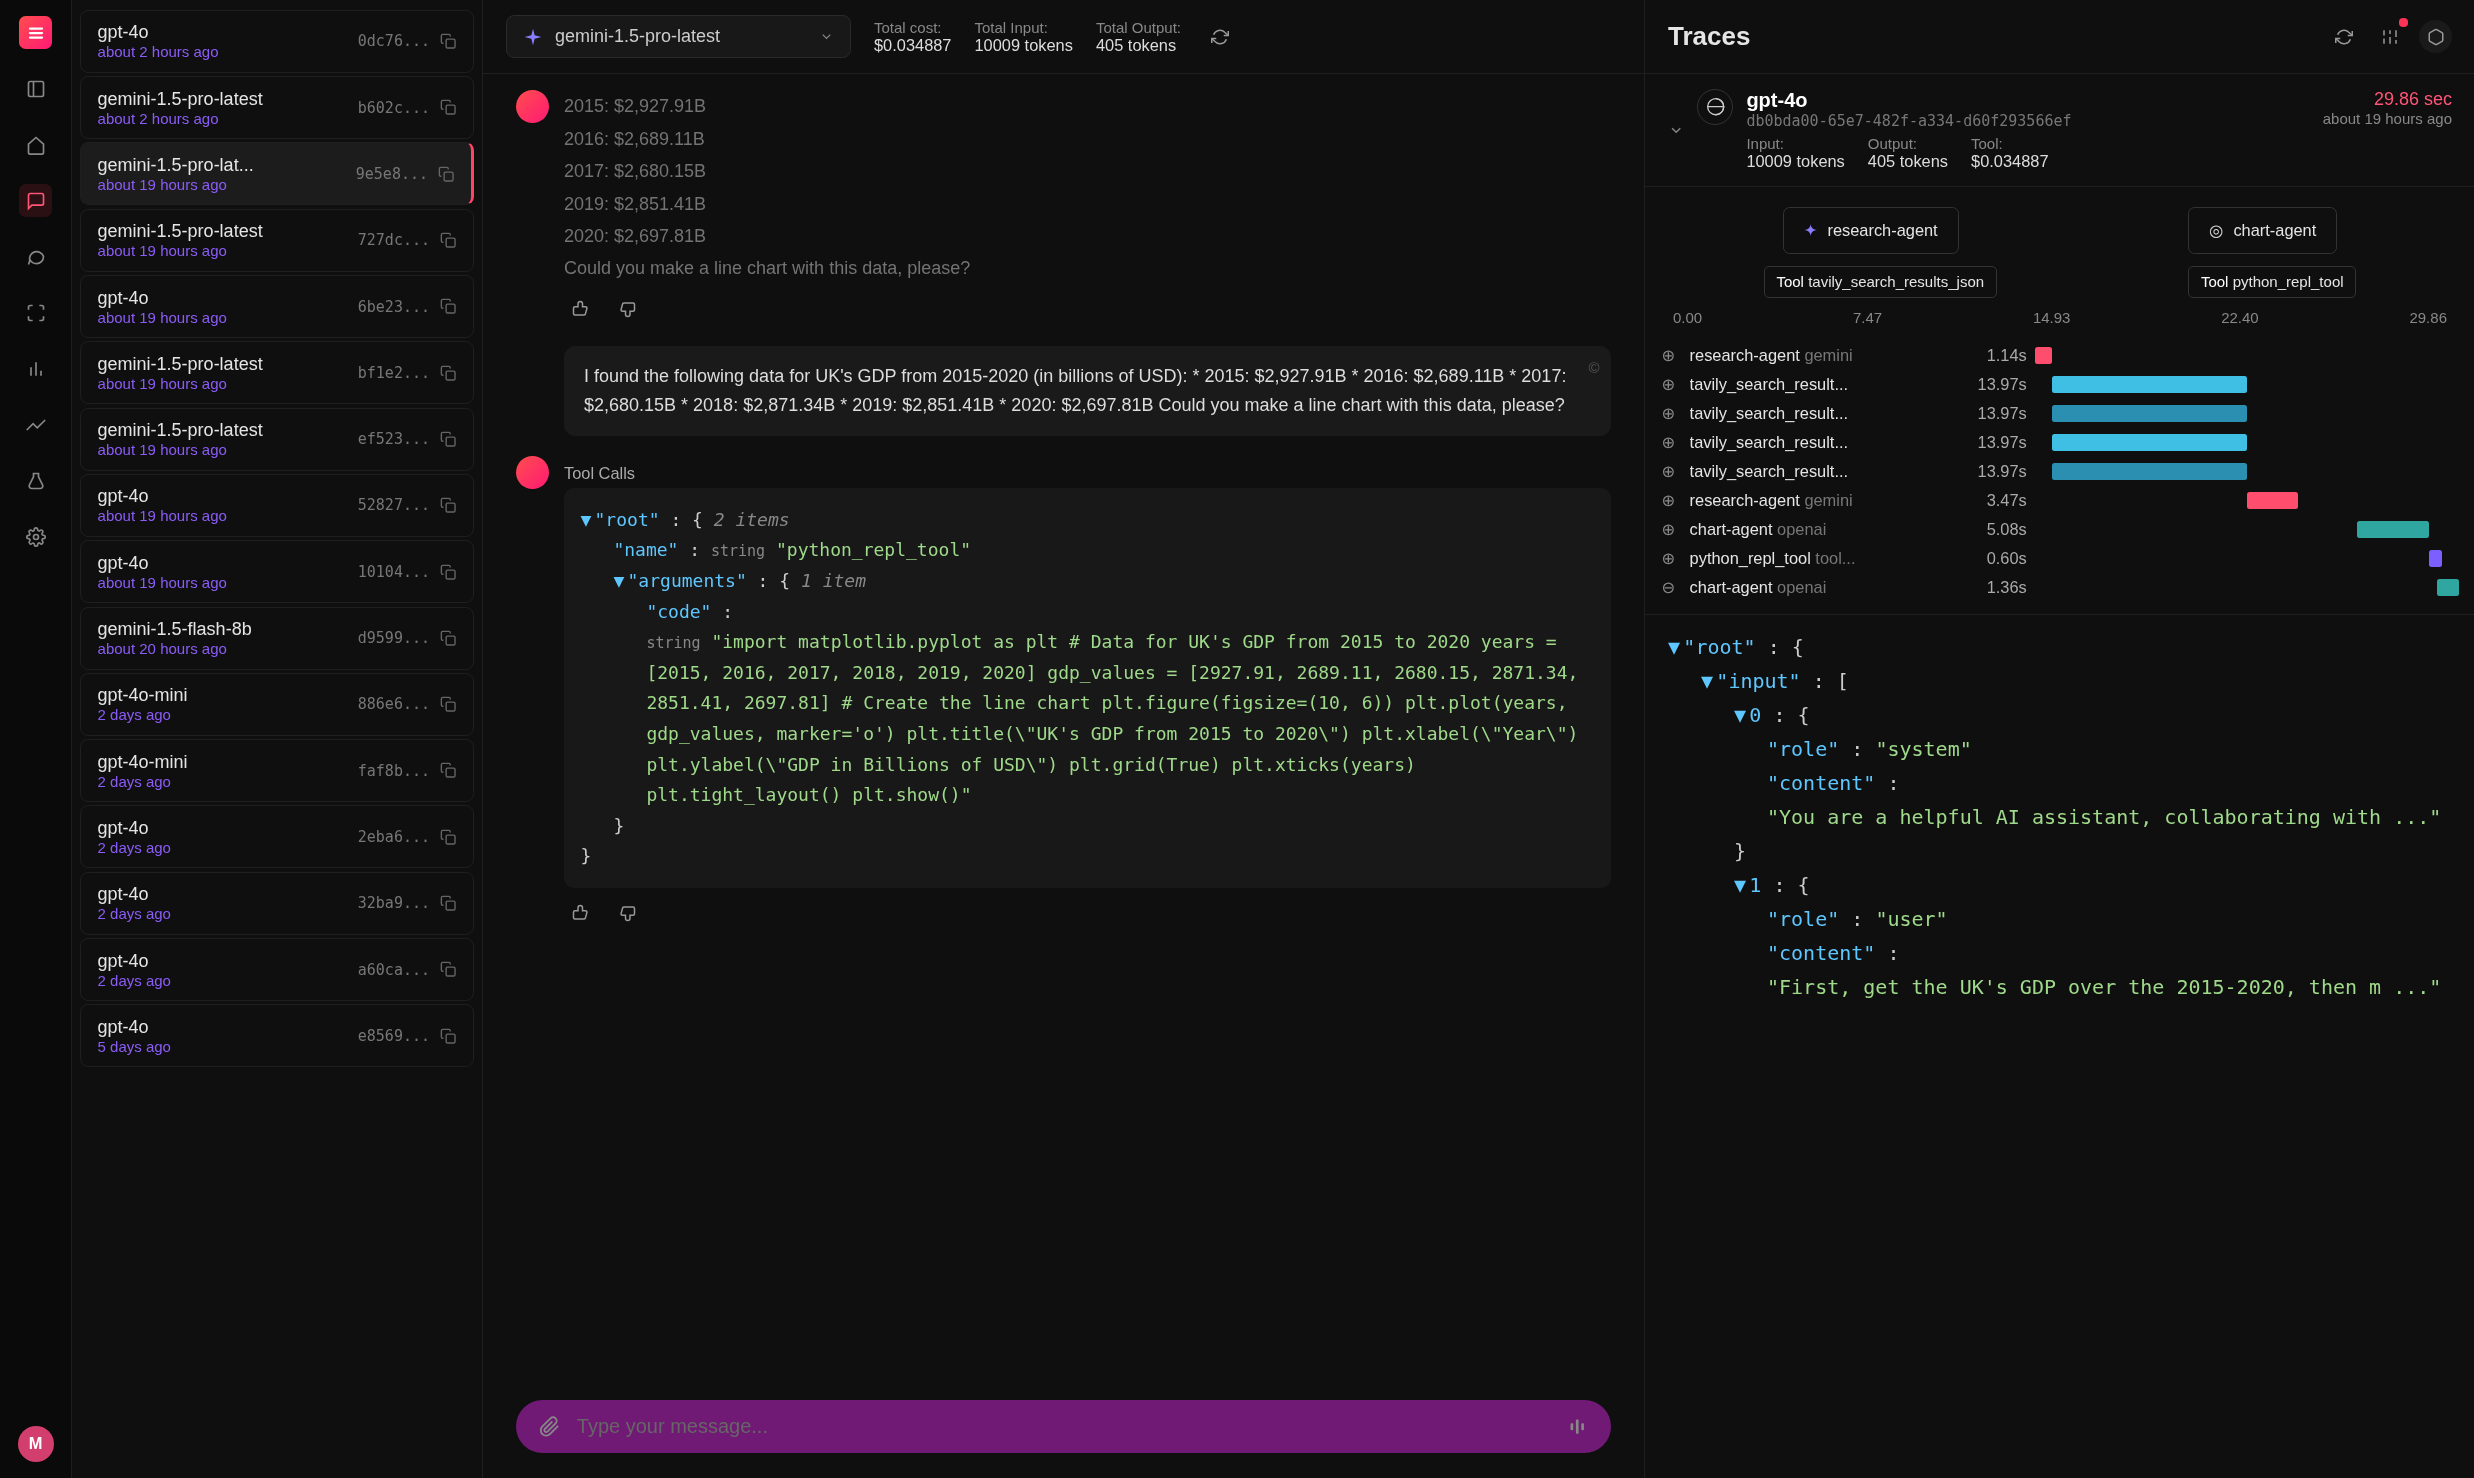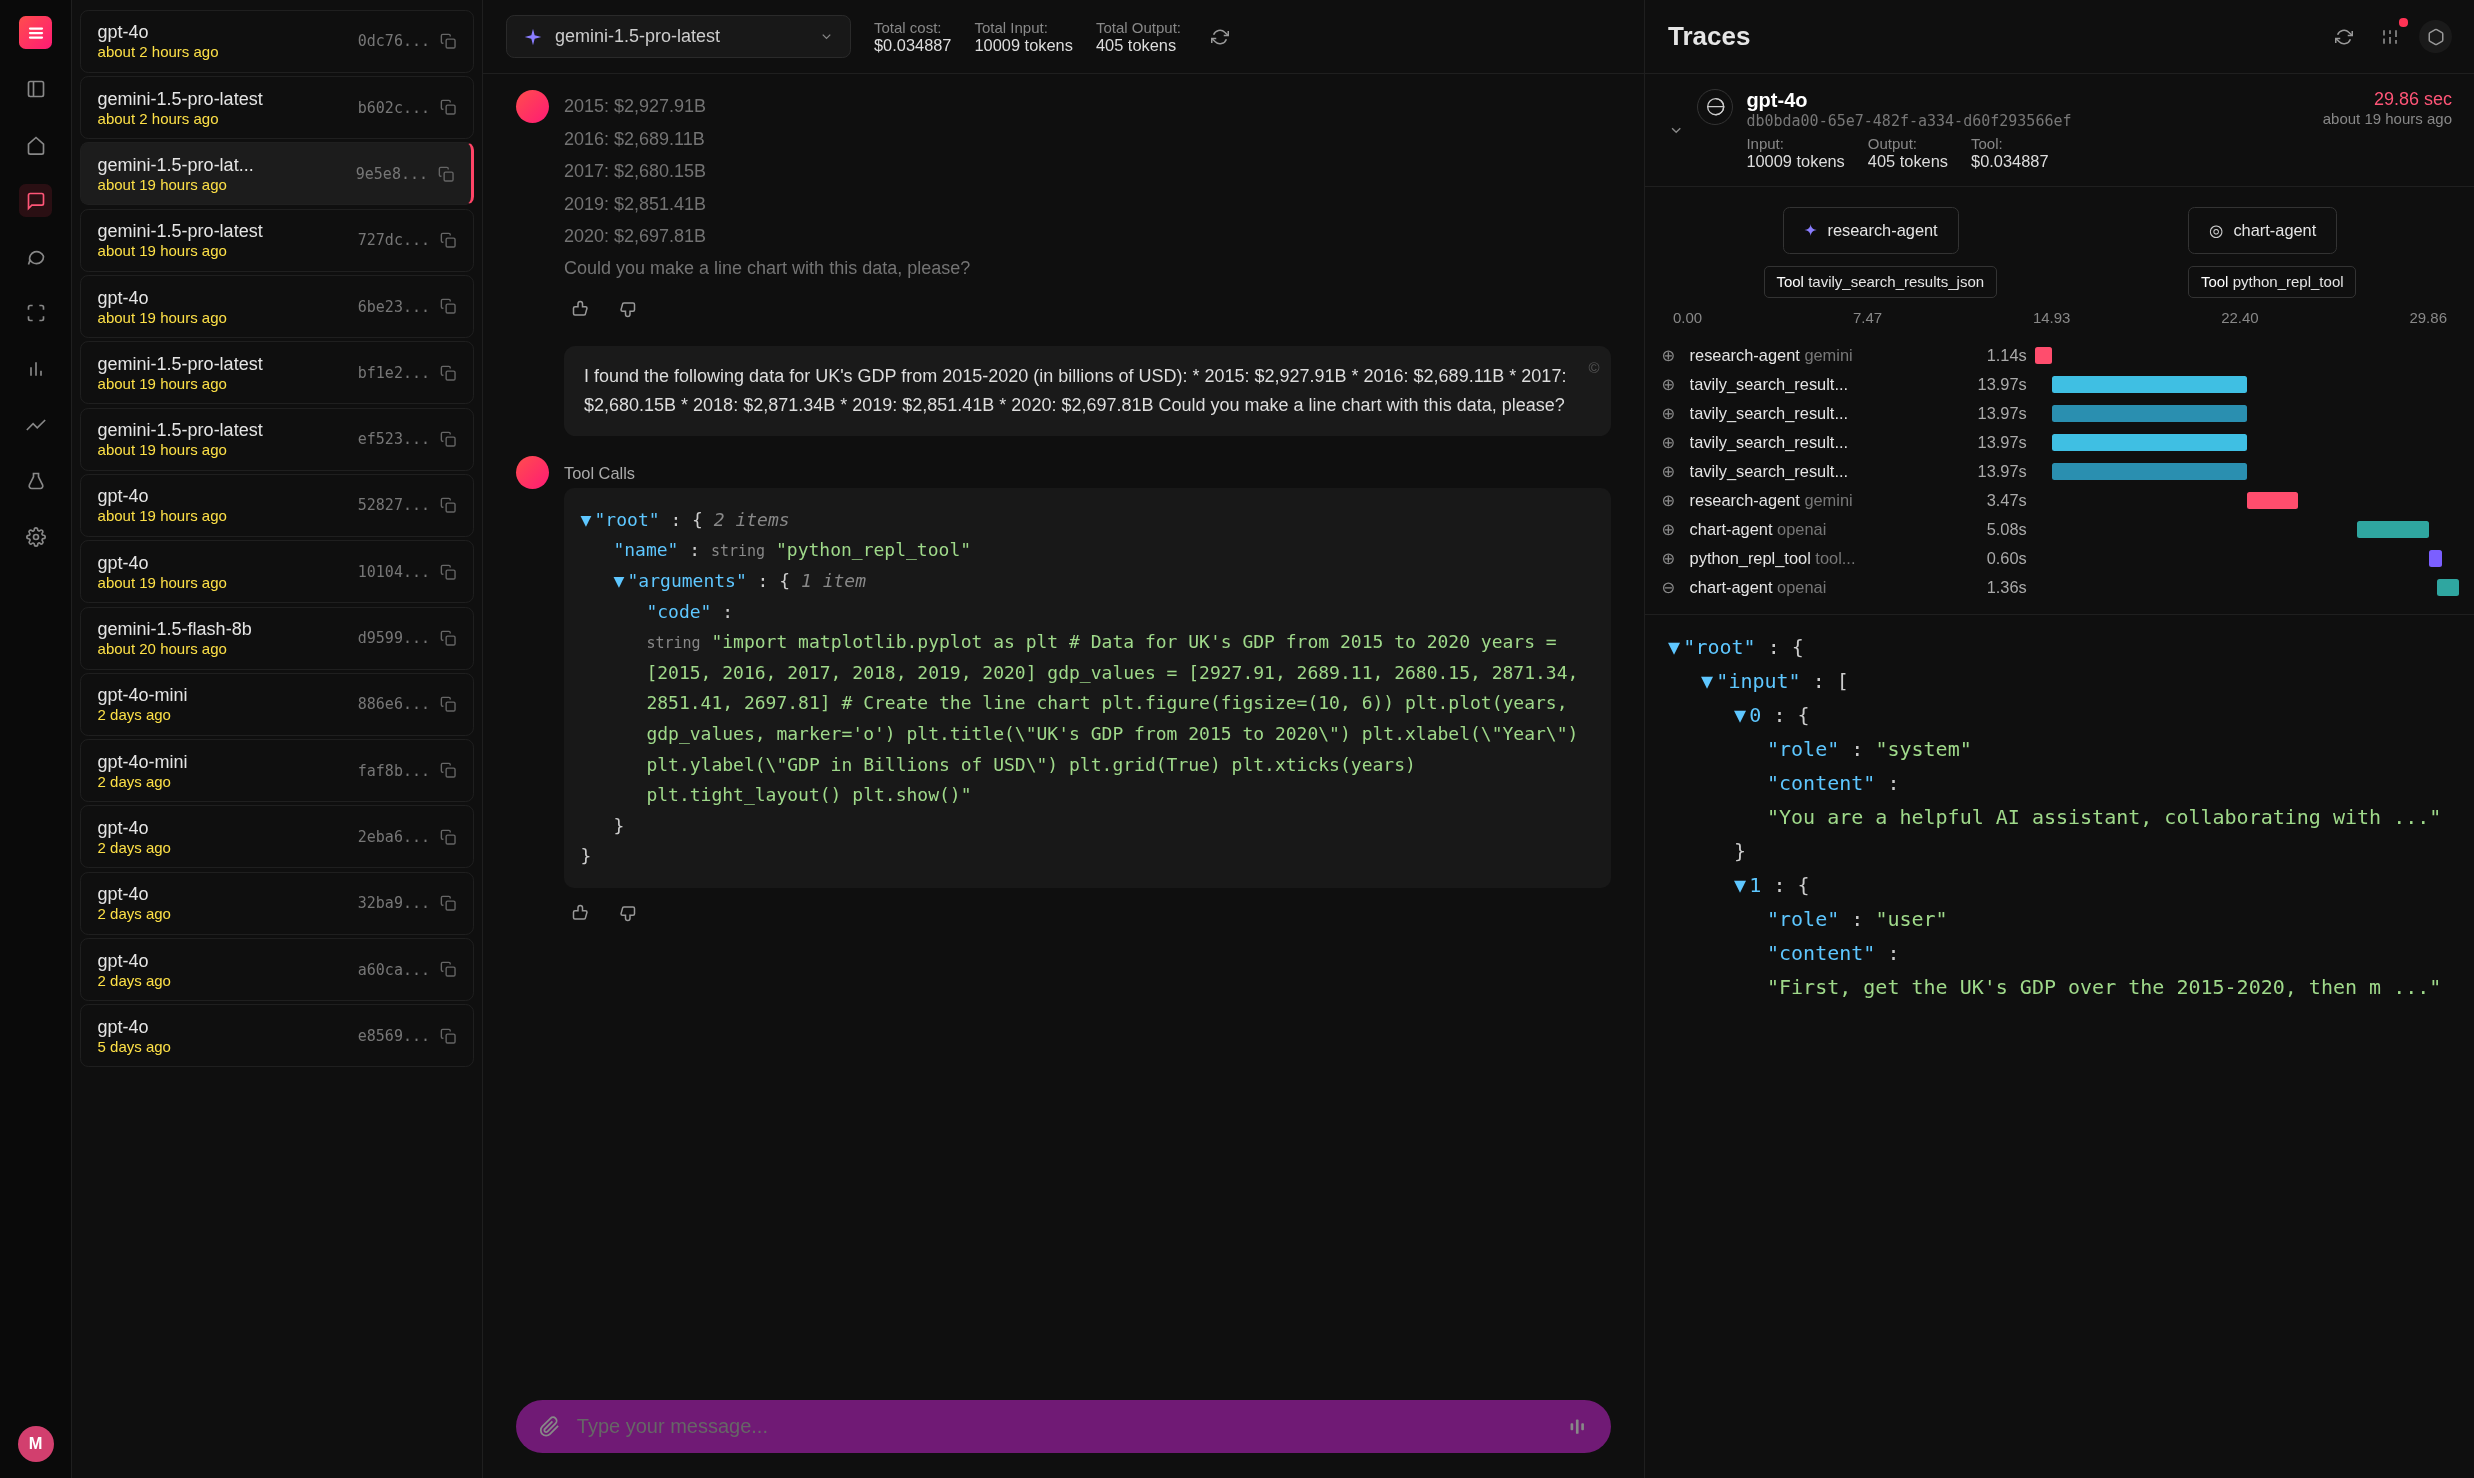--- a/index.html
+++ b/index.html
@@ -54,21 +54,21 @@
 .icon-btn { width:33px;height:33px;display:flex;align-items:center;justify-content:center;color:#999;border-radius:6.6px;cursor:pointer;}
 .threads-list { flex:1;overflow-y:auto;padding:6.6px 0;}
 .thread-item {
   padding:11.5px 16.4px;margin:3.3px 8.2px;border-radius:8.2px;
   display:flex;align-items:center;gap:10px;cursor:pointer;
   border:0.8px solid #1f1f1f;
 }
 .thread-item.active { background:#1c1c1c;border-right:3.3px solid #ff4466;}
 .thread-main{flex:1;min-width:0;}
 .thread-name{font-size:18px;color:#e5e5e5;white-space:nowrap;overflow:hidden;text-overflow:ellipsis;}
-.thread-time{font-size:15px;color:#fde047;}
+.thread-time{font-size:15px;color:#8b5cf6;}
 .thread-hash{font-size:15px;color:#777;font-family:monospace;}
 .copy-ic{color:#666;}
 
 .chat-panel {
   flex:1;
   display:flex;flex-direction:column;
   border-right:0.8px solid #1f1f1f;
   min-width:0;
 }
 .chat-header {

